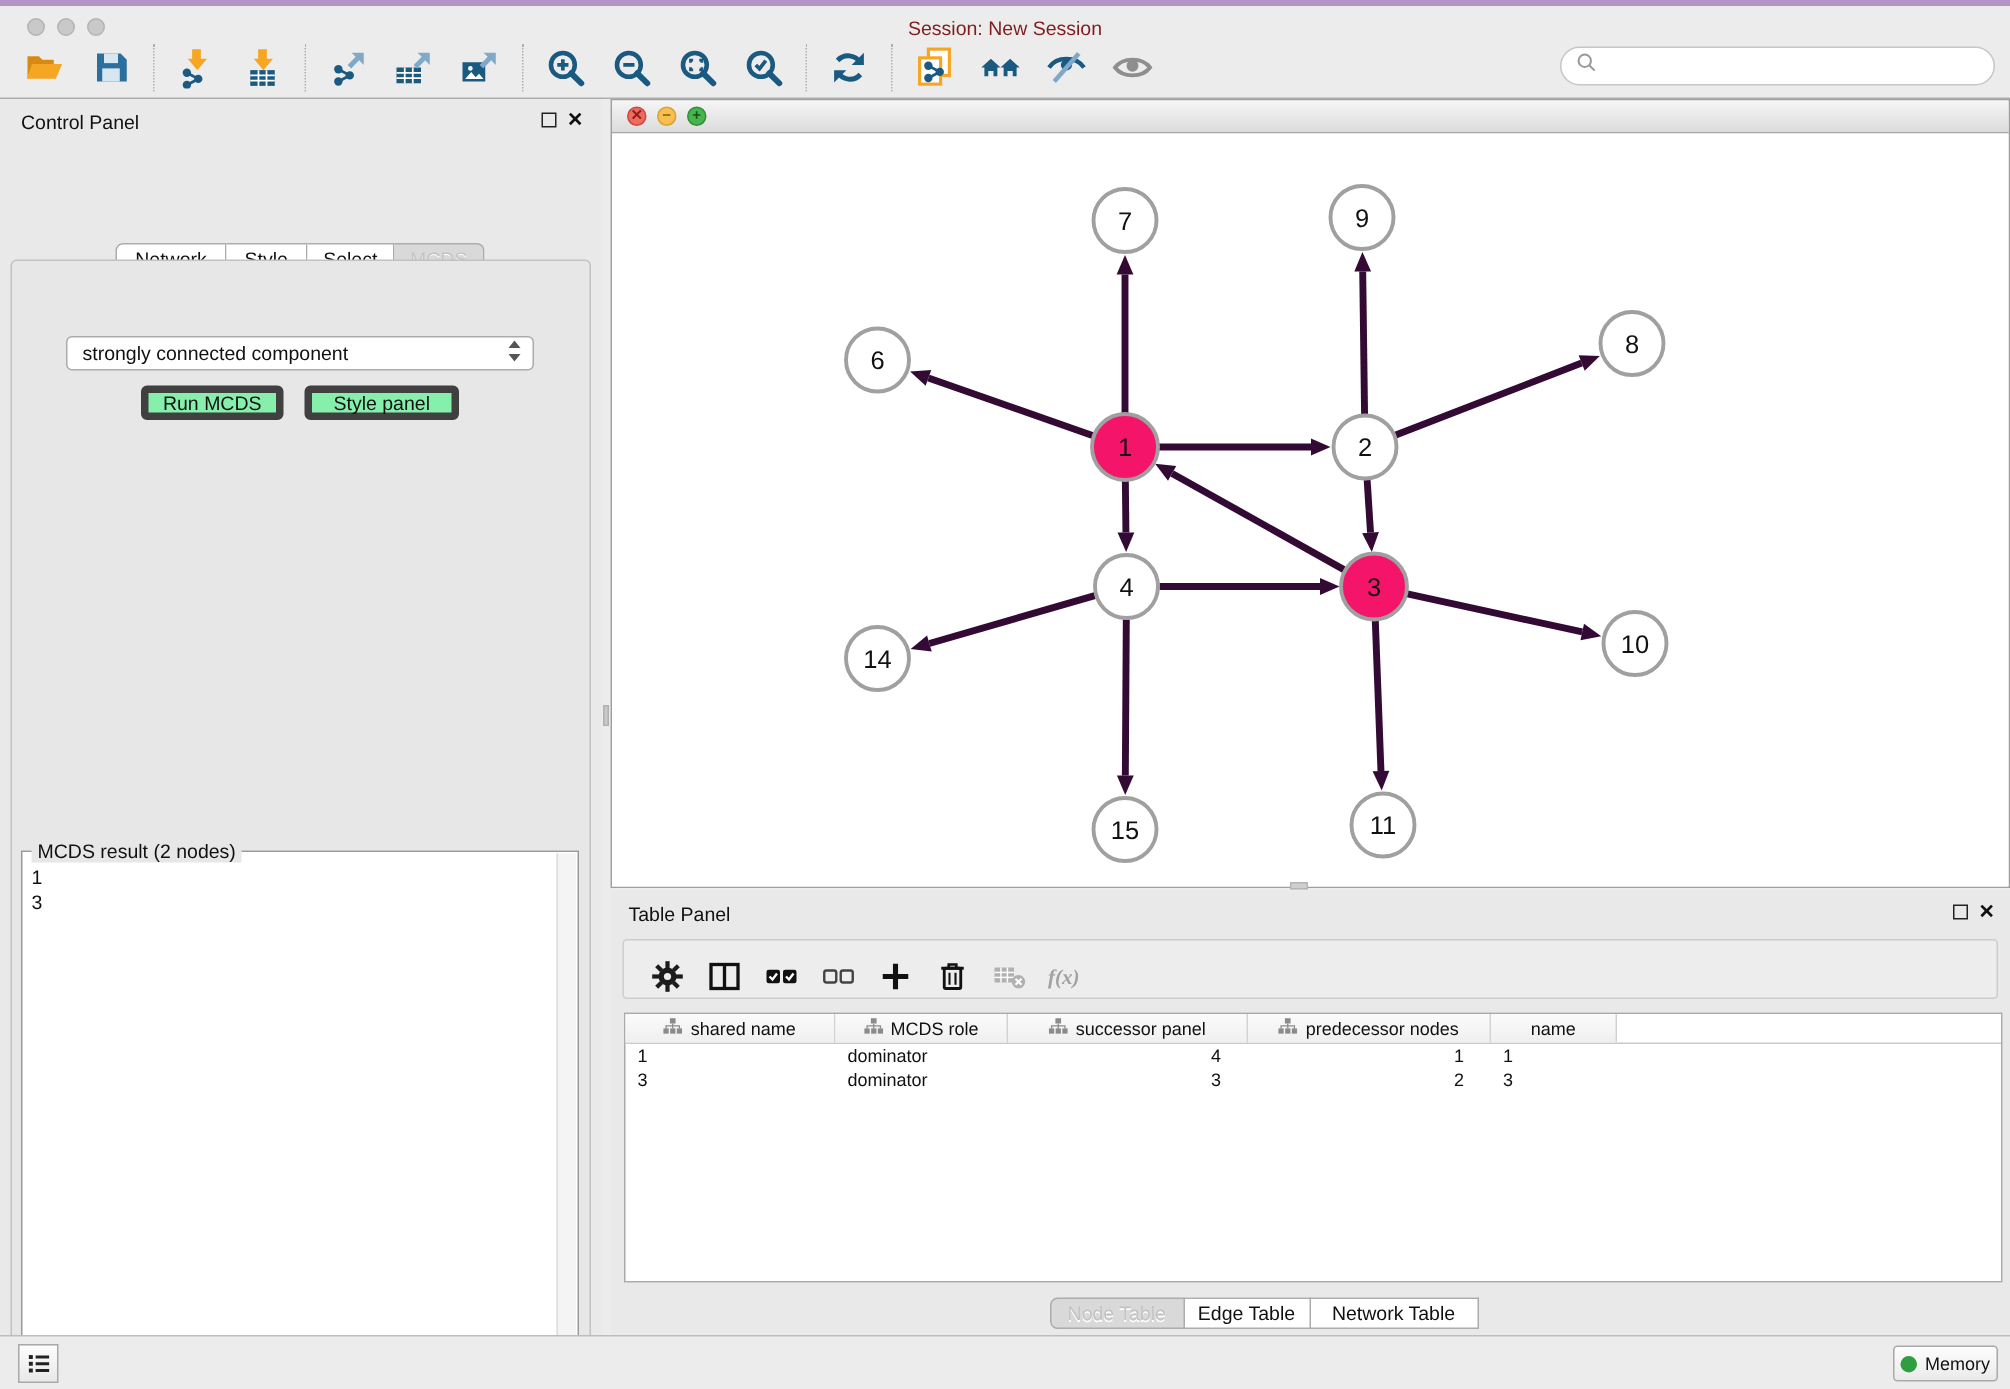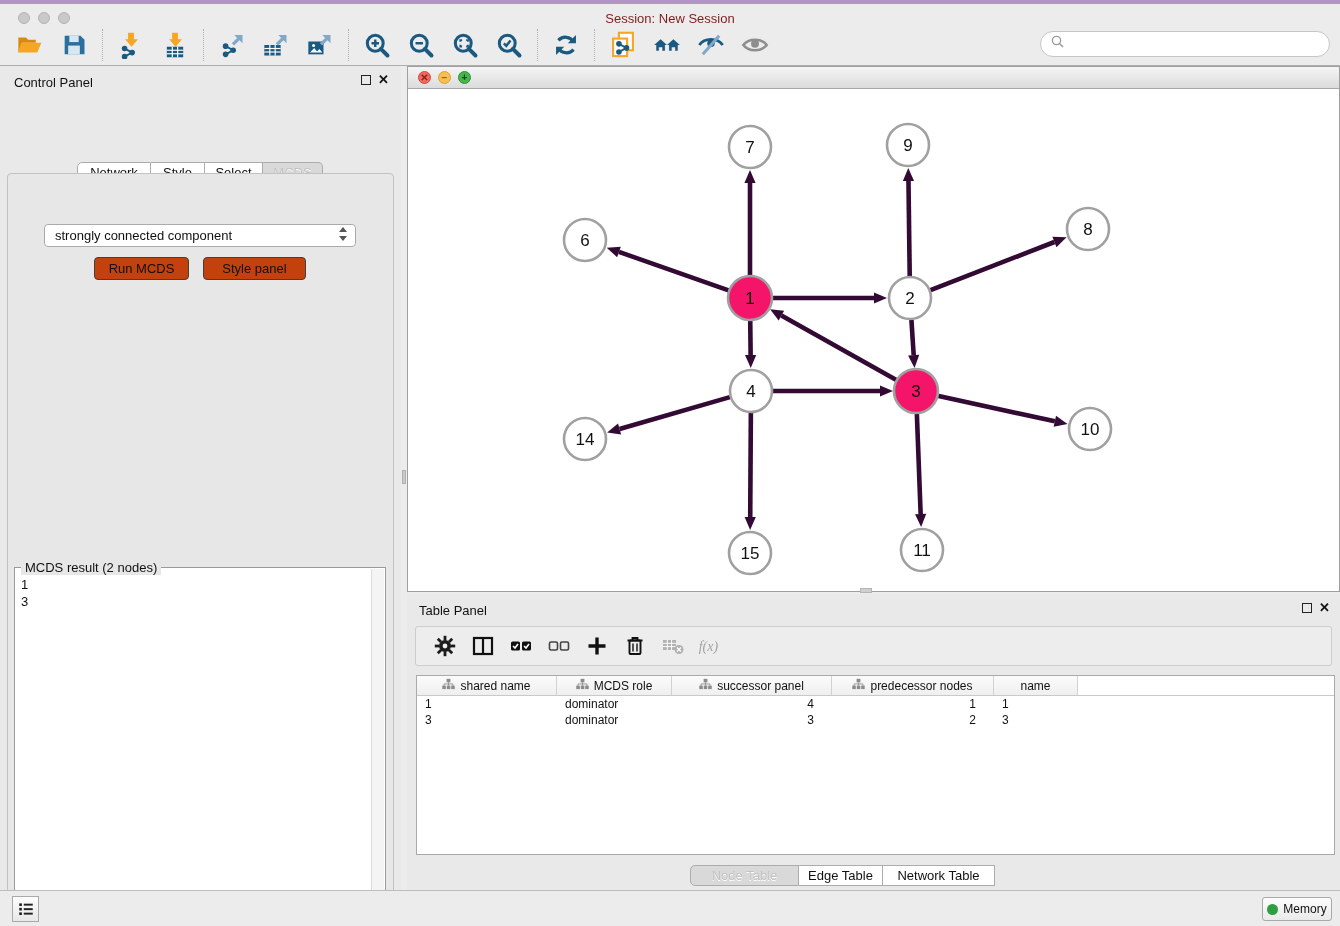--- a/index.html
+++ b/index.html
@@ -30,41 +30,41 @@
   .seg-tabs { display:flex; }
   .seg-tab { height:21px; background:#fff; border:1px solid #acacac; border-left:none; font-size:13px; color:#111; display:flex; align-items:center; justify-content:center; }
   .seg-tab:first-child { border-left:1px solid #acacac; border-radius:5px 0 0 5px; }
   .seg-tab:last-child { border-radius:0 5px 5px 0; }
   .seg-tab.selected { background:#d9d9d9; color:#c3c3c3; text-shadow:0 1px 0 #fff; }
 
   #cp-content { left:7px; top:107px; width:387px; height:771px; border:1px solid #c2c2c2; border-radius:4px; background:#e7e7e7; }
   #opt-label { left:0; top:137px; width:401px; text-align:center; font-size:13px; color:#111; }
   #opt-select { left:44px; top:158px; width:312px; height:23px; background:#fff; border:1px solid #ababab; border-radius:4px; display:flex; align-items:center; font-size:13px; color:#111; padding-left:10px; }
   #opt-select .stepper { margin-left:auto; margin-right:6px; }
-  .aqua-btn { height:23px; background:#c2410c; border:1px solid #404040; border-radius:4px; font-size:13px; color:#111; display:flex; align-items:center; justify-content:center; }
+  .aqua-btn { height:23px; background:#86efac; border:5px solid #404040; border-radius:4px; font-size:13px; color:#111; display:flex; align-items:center; justify-content:center; }
 
   #result-group { left:14px; top:501px; width:372px; height:371px; border:1px solid #9a9a9a; background:#fff; }
   #result-legend { position:absolute; top:-8px; left:6px; background:#e7e7e7; padding:0 4px; font-size:13px; color:#111; }
   #result-text { position:absolute; left:6px; top:8px; font-size:13px; color:#111; line-height:17px; white-space:pre; }
   #result-scroll { position:absolute; right:1px; top:1px; width:13px; height:368px; background:#f4f4f4; border-left:1px solid #dcdcdc; }
 
   #v-splitter { left:401px; top:66px; width:6px; height:824px; background:#ececec; }
   #v-grip { left:402px; top:470px; width:4px; height:14px; background:#c9c9c9; border:1px solid #b0b0b0; }
 
   
   #net-window { left:407px; top:66px; width:933px; height:526px; background:#fff; border:1px solid #9f9f9f; }
   #net-titlebar { position:absolute; left:0; top:0; width:100%; height:22px; background:linear-gradient(#f5f5f5,#dcdcdc); border-bottom:1px solid #a7a7a7; }
   .mac-btn { position:absolute; top:4px; width:13px; height:13px; border-radius:50%; font-size:10px; font-weight:bold; display:flex; align-items:center; justify-content:center; line-height:1; }
   #net-title { position:absolute; left:0; top:4px; width:100%; text-align:center; font-size:13px; color:#111; }
   #graph-canvas { position:absolute; left:0; top:22px; width:931px; height:502px; background:#fff; }
   #h-grip { left:860px; top:588px; width:12px; height:5px; background:#cfcfcf; border:1px solid #b5b5b5; }
 
   
   #table-panel { left:407px; top:594px; width:933px; height:296px; background:#e9e9e9; }
-  #tp-toolbar { position:absolute; left:8px; top:32px; width:917px; height:40px; border:1px solid #cdcdcd; border-radius:3px; background:#ededed; display:flex; align-items:center; padding-left:10px; }
+  #tp-toolbar { position:absolute; left:8px; top:32px; width:917px; height:40px; border:1px solid #cdcdcd; border-radius:3px; background:#ededed; display:flex; align-items:flex-end; padding-left:10px;font-weight:bold; }
   .tp-icon { width:28px; height:28px; margin:0 5px; display:flex; align-items:center; justify-content:center; }
 
   #data-table { position:absolute; left:9px; top:81px; width:919px; height:180px; background:#fff; border:1px solid #aaaaaa; }
   #tbl-header { display:flex; height:20px; border-bottom:1px solid #c9c9c9; }
   .th-cell { background:linear-gradient(#fbfbfb,#efefef); border-right:1px solid #d2d2d2; font-size:12px; color:#111; display:flex; align-items:center; justify-content:center; gap:5px; }
   .tbl-row { display:flex; height:16px; font-size:12px; color:#111; }
   .td-cell { padding:1px 0; }
 
   #tp-tabs-wrap { position:absolute; left:0; top:271px; width:933px; display:flex; justify-content:center; }
 
@@ -491,21 +491,21 @@
           <div class="td-cell" style="width: 140px; text-align: left; padding: 1px 0px 1px 8px;">3</div>
           <div class="td-cell" style="width: 115px; text-align: left; padding: 1px 0px 1px 8px;">dominator</div>
           <div class="td-cell" style="width: 160px; text-align: right; padding: 1px 18px 1px 0px;">3</div>
           <div class="td-cell" style="width: 162px; text-align: right; padding: 1px 18px 1px 0px;">2</div>
           <div class="td-cell" style="width: 84px; text-align: left; padding: 1px 0px 1px 8px;">3</div>
         </div>
       </div>
   </div>
   <div id="tp-tabs-wrap">
       <div id="tp-tabs" class="seg-tabs">
-        <div class="seg-tab selected" style="width: 109px;">Node Table</div>
+        <div class="seg-tab selected" style="width: 90px;">Node Table</div>
         <div class="seg-tab" style="width: 84px;">Edge Table</div>
         <div class="seg-tab" style="width: 112px;">Network Table</div>
         <div class="seg-tab" style="width: 62px; margin-top: 28px;">Motifs</div>
       </div>
     </div>
 </div>
 
 <div id="statusbar" class="abs"></div>
 <div id="list-btn" class="abs">
   <svg width="18" height="18" viewBox="0 0 24 24">

